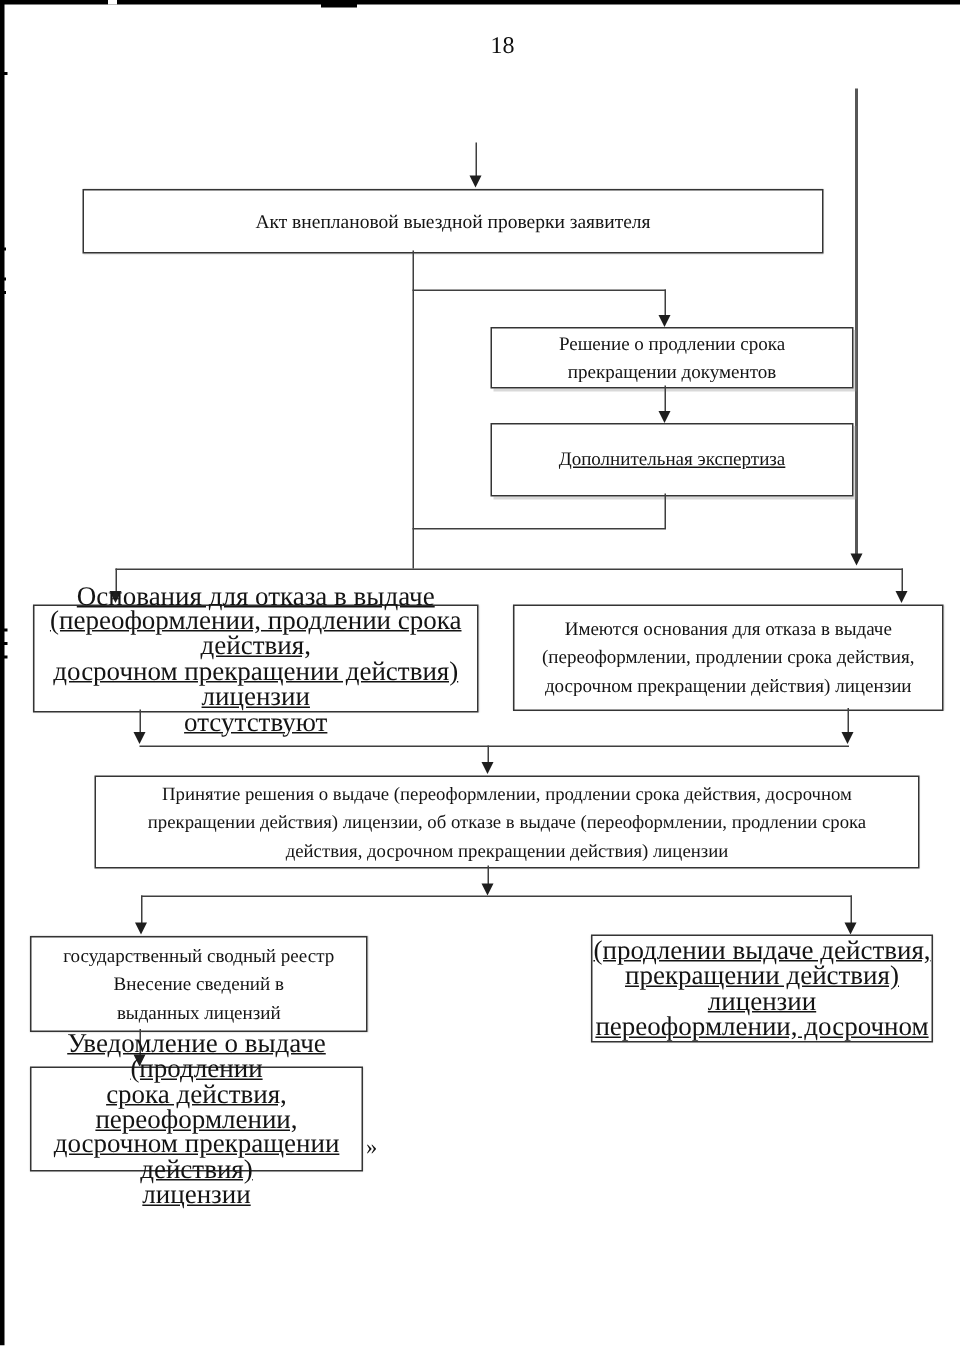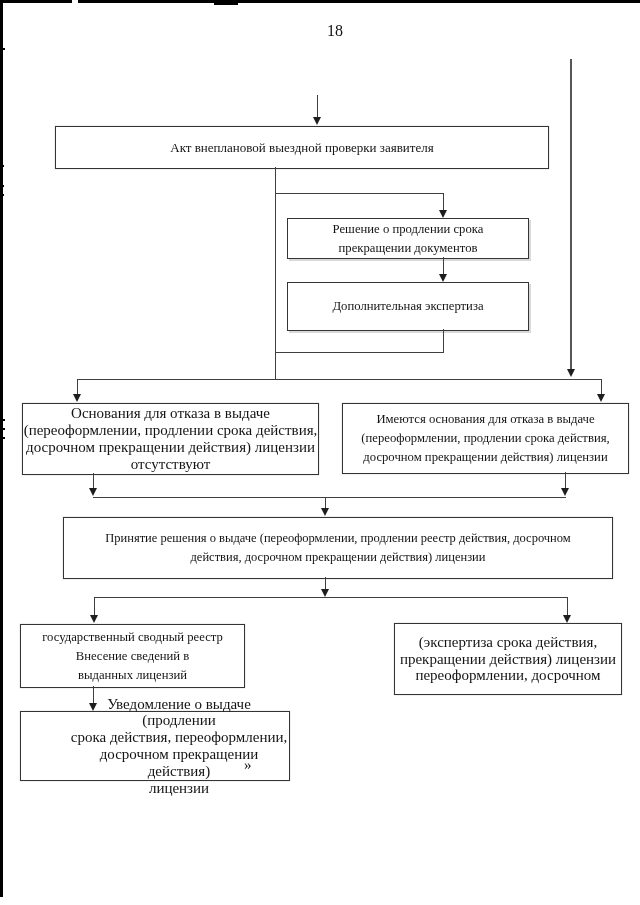--- a/index.html
+++ b/index.html
@@ -10,22 +10,22 @@
   
   .edge{position:absolute;background:#000;}
   .tick{position:absolute;background:#000;}
   
   .box{
     position:absolute;border:1px solid #343434;background:#fff;
     display:flex;flex-direction:column;justify-content:center;align-items:center;
     text-align:center;font-size:12.7px;line-height:19px;color:#141414;
     box-shadow:0 0 1px rgba(110,110,110,.55);
   }
-  .box.sc{box-shadow:2px 2px 0 rgba(145,145,145,.35);}
-  .lh-sm{line-height:16.8px;font-size:15px;}
+  .box.sc{box-shadow:2px 2px 0 rgba(145,145,145,.35);margin-left:40px;}
+  .lh-sm{line-height:16.8px;font-size:18px;text-decoration:underline;}
   .hl{position:absolute;height:1px;background:#3f3f3f;}
   .vl{position:absolute;width:1px;background:#3f3f3f;}
   .vl.thick{width:2px;background:#575757;}
   .ah{
     position:absolute;width:0;height:0;
     border-left:4px solid transparent;border-right:4px solid transparent;
     border-top:8px solid #1e1e1e;
   }
   .page-number{position:absolute;left:300px;top:22px;width:70px;text-align:center;font-size:16px;color:#111;}
   .quote{position:absolute;left:244px;top:757px;font-size:15px;color:#111;}
@@ -68,21 +68,21 @@
   <div class="ah" style="left:439px;top:210px;"></div>
 
   <div class="box sc" style="left:287px;top:218px;width:240px;height:39px;">
     <div class="ln">Решение о продлении срока</div>
     <div class="ln">прекращении документов</div>
   </div>
 
   <div class="vl" style="left:443px;top:257px;height:17px;"></div>
   <div class="ah" style="left:439px;top:274px;"></div>
 
-  <div class="box sc" style="left:287px;top:282px;width:240px;height:47px;">
+  <div class="box sc" style="left:287px;top:282px;width:240px;height:47px;text-decoration:underline;">
     <div class="ln">Дополнительная экспертиза</div>
   </div>
 
   <div class="vl" style="left:443px;top:329px;height:23px;"></div>
   <div class="hl" style="left:275px;top:352px;width:169px;"></div>
 
   <div class="hl" style="left:77px;top:379px;width:525px;"></div>
   <div class="vl" style="left:77px;top:379px;height:16px;"></div>
   <div class="ah" style="left:73px;top:394px;"></div>
   <div class="vl" style="left:601px;top:379px;height:16px;"></div>
@@ -103,48 +103,49 @@
 
   <div class="vl" style="left:93px;top:473px;height:16px;"></div>
   <div class="ah" style="left:89px;top:488px;"></div>
   <div class="vl" style="left:565px;top:472px;height:17px;"></div>
   <div class="ah" style="left:561px;top:488px;"></div>
   <div class="hl" style="left:93px;top:497px;width:473px;"></div>
   <div class="vl" style="left:325px;top:497px;height:12px;"></div>
   <div class="ah" style="left:321px;top:508px;"></div>
 
   <div class="box" style="left:63px;top:517px;width:548px;height:60px;font-size:12.5px;">
-    <div class="ln">Принятие решения о выдаче (переоформлении, продлении реестр действия, досрочном</div>
+    <div class="ln">Принятие решения о выдаче (переоформлении, продлении срока действия, досрочном</div>
+    <div class="ln">прекращении действия) лицензии, об отказе в выдаче (переоформлении, продлении срока</div>
     <div class="ln">действия, досрочном прекращении действия) лицензии</div>
   </div>
 
   <div class="vl" style="left:325px;top:577px;height:13px;"></div>
   <div class="ah" style="left:321px;top:589px;"></div>
   <div class="hl" style="left:94px;top:597px;width:474px;"></div>
   <div class="vl" style="left:94px;top:597px;height:19px;"></div>
   <div class="ah" style="left:90px;top:615px;"></div>
   <div class="vl" style="left:567px;top:597px;height:19px;"></div>
   <div class="ah" style="left:563px;top:615px;"></div>
 
   <div class="box" style="left:20px;top:624px;width:223px;height:62px;">
     <div class="ln">государственный сводный реестр</div>
     <div class="ln">Внесение сведений в</div>
     <div class="ln">выданных лицензий</div>
   </div>
 
   <div class="box lh-sm" style="left:394px;top:623px;width:226px;height:70px;">
-    <div class="ln">(экспертиза срока действия,</div>
+    <div class="ln">(продлении выдаче действия,</div>
     <div class="ln">прекращении действия) лицензии</div>
     <div class="ln">переоформлении, досрочном</div>
   </div>
 
   <div class="vl" style="left:93px;top:686px;height:18px;"></div>
   <div class="ah" style="left:89px;top:703px;"></div>
 
-  <div class="box lh-sm" style="left:20px;top:711px;width:220px;height:68px;padding-left:48px;">
+  <div class="box lh-sm" style="left:20px;top:711px;width:220px;height:68px;">
     <div class="ln">Уведомление о выдаче (продлении</div>
     <div class="ln">срока действия, переоформлении,</div>
     <div class="ln">досрочном прекращении действия)</div>
     <div class="ln">лицензии</div>
   </div>
 
   <div class="quote">»</div>
 
 </div>
 

